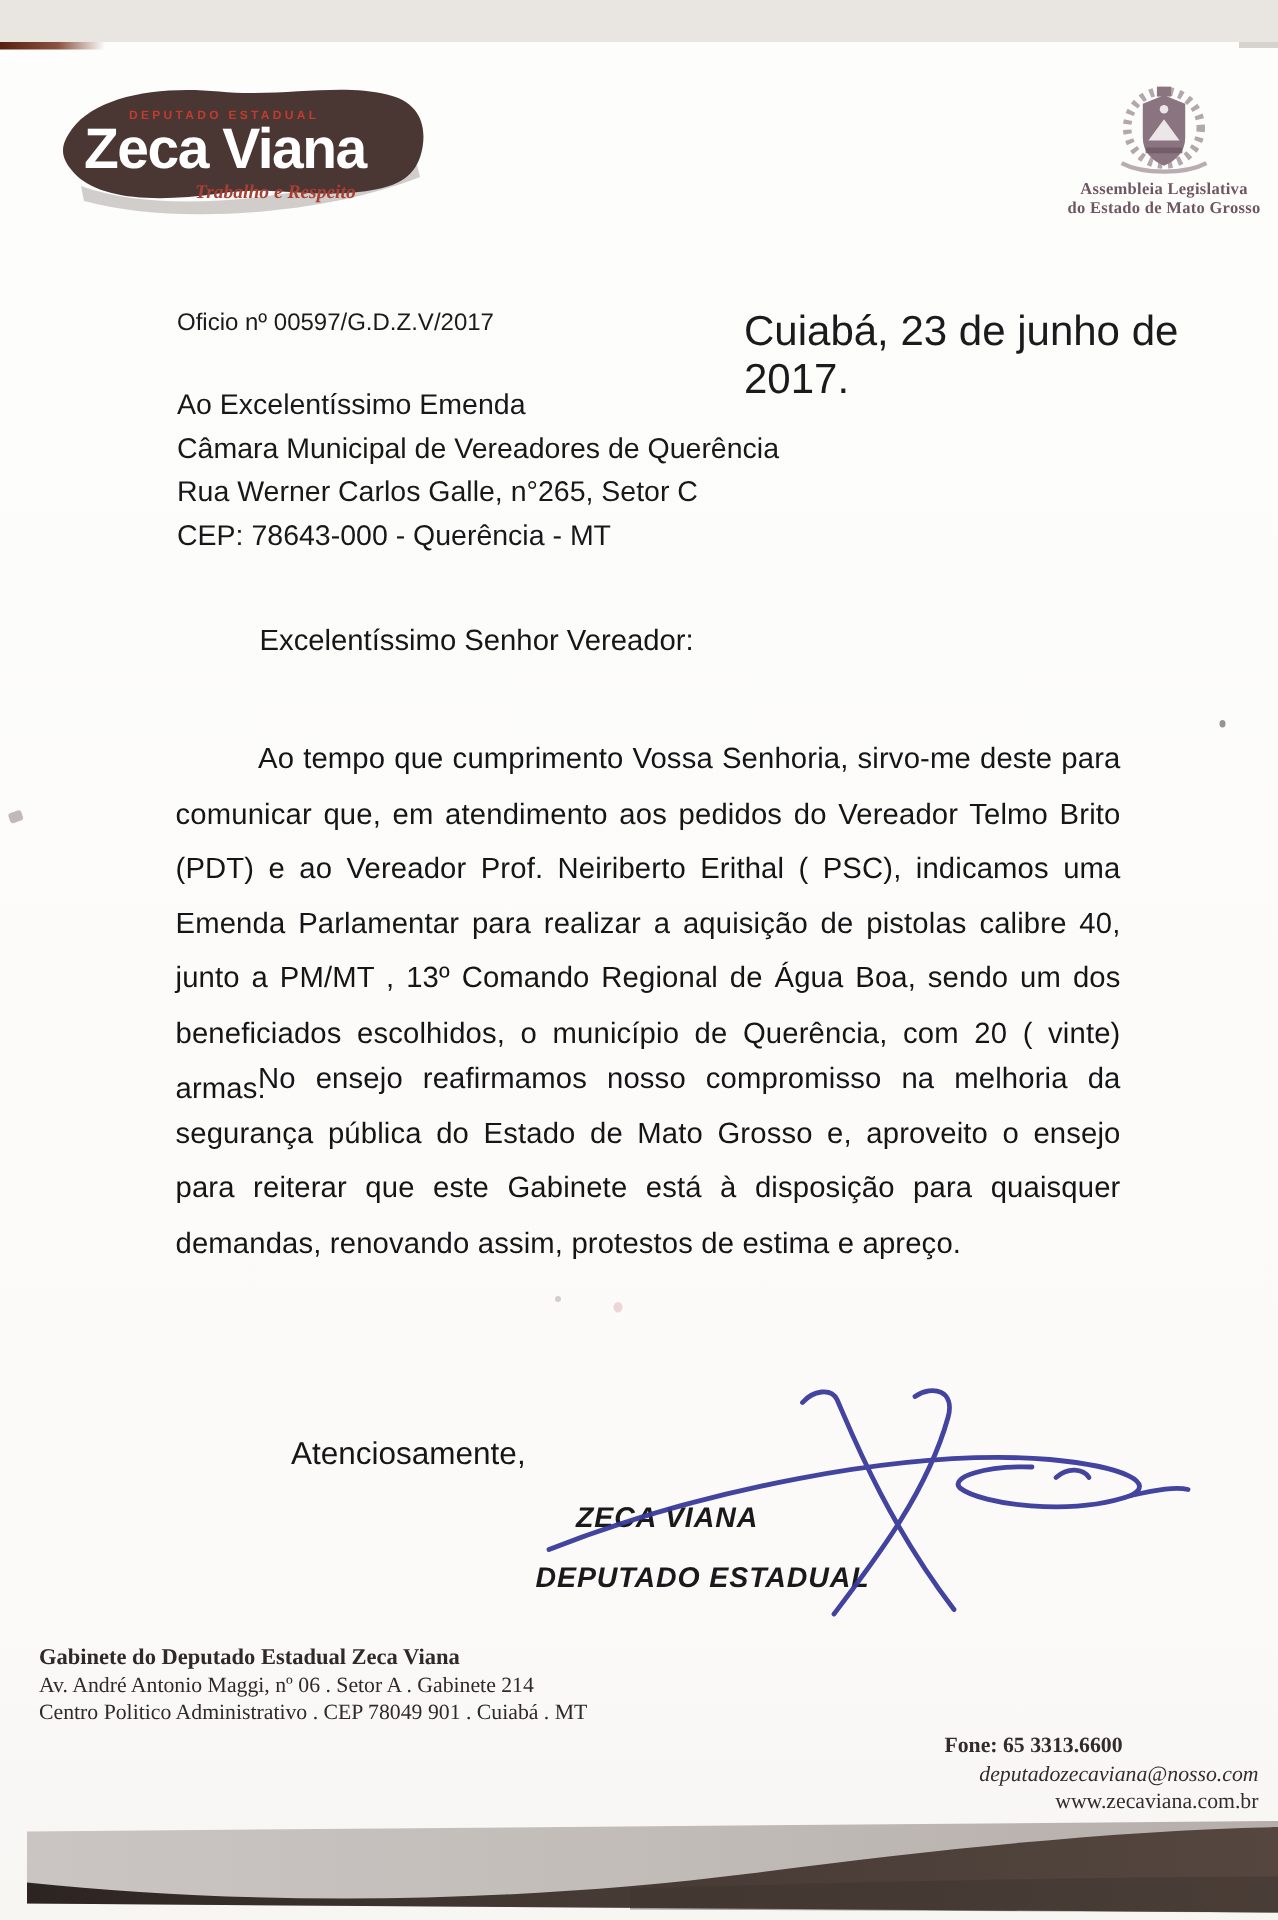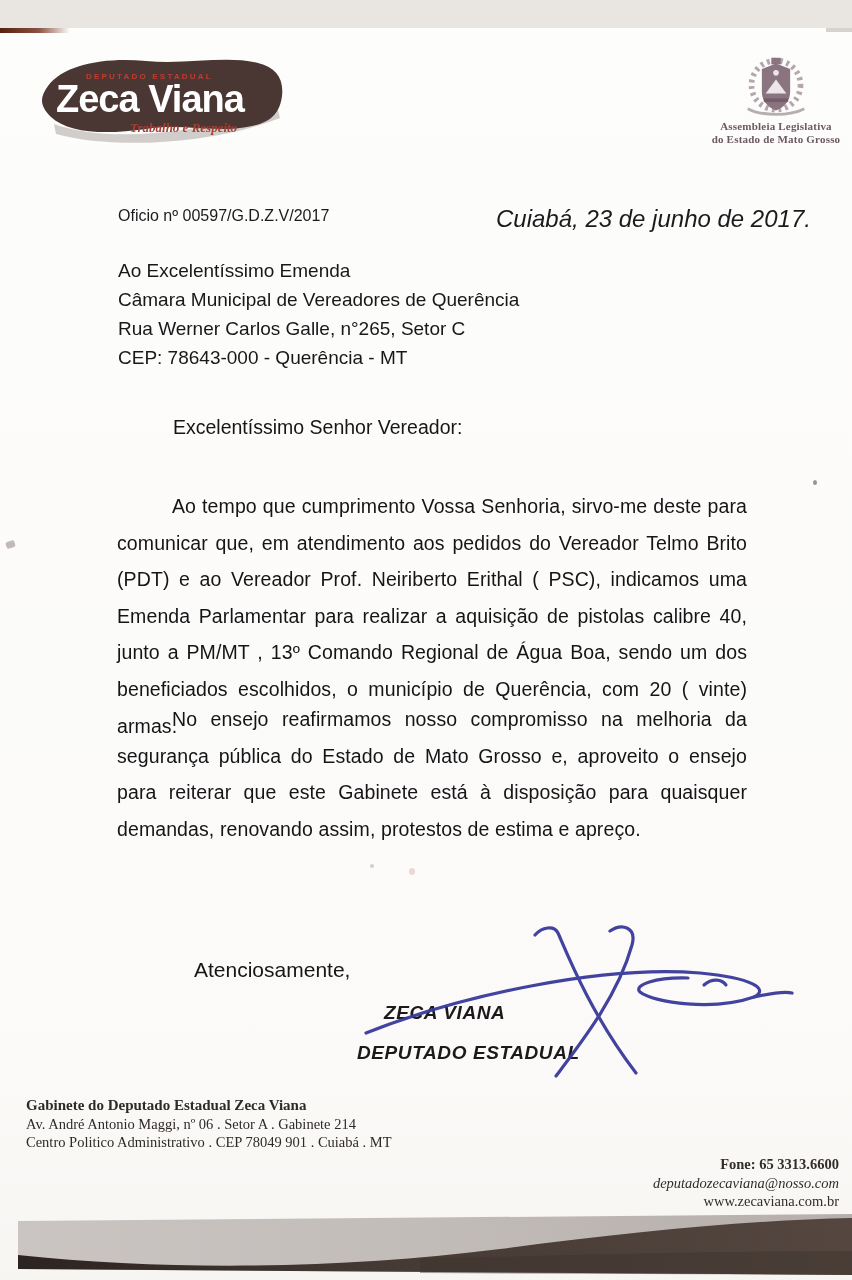--- a/index.html
+++ b/index.html
@@ -23,21 +23,21 @@
   #emblem-wrap{left:696px;top:26px;width:160px;text-align:center;}
   #emblem-svg{width:96px;height:66px;display:block;margin:0 auto;}
   .emblem-caption{
     font-family:"Liberation Serif", serif;
     font-size:11px;line-height:13px;color:#6d5762;
     font-weight:bold;letter-spacing:.2px;
   }
 
   
   .oficio{left:118px;top:179px;font-size:16px;color:#1b1b1d;}
-  .dateline{left:496px;top:177px;font-size:24px;color:#1b1b1d;font-style:italic;}
+  .dateline{left:496px;top:177px;font-size:28px;color:#1b1b1d;}
 
   
   #recipient{left:118px;top:228px;font-size:19px;line-height:29px;color:#18181a;}
   #recipient .bold{font-weight:bold;}
 
   
   .salutation{left:173px;top:388px;font-size:19.5px;color:#161618;}
   .para{
     left:117px;width:630px;
     font-size:19.5px;line-height:36.6px;
@@ -58,21 +58,21 @@
     left:26px;top:1068px;width:420px;
     font-family:"Liberation Serif", serif;color:#2e2a28;
     font-size:14.5px;line-height:18.5px;
   }
   #footer-left .f-title{font-weight:bold;font-size:15px;}
   #footer-right{
     right:13px;top:1127px;width:300px;text-align:right;
     font-family:"Liberation Serif", serif;color:#322d2b;
     font-size:14.5px;line-height:18.5px;
   }
-  #footer-right .f-phone{font-weight:bold;}
+  #footer-right .f-phone{font-weight:bold;text-align:center;}
   #footer-right .f-email{font-style:italic;}
 
   
   #band-svg{left:0;top:1183px;width:852px;height:72px;}
   #table-svg{left:0;top:1252px;width:852px;height:28px;}
   .corner-sliver-left{left:0;top:0;width:70px;height:5px;
     background:linear-gradient(90deg,#56200f 0%,#8a5240 55%,rgba(170,140,120,0) 100%);}
   .corner-sliver-right{right:0;top:0;width:26px;height:4px;background:#cfcac6;opacity:.85;}
   .speck{border-radius:50%;}
   #speck-1{left:6px;top:513px;width:9px;height:7px;background:rgba(90,60,60,.35);transform:rotate(-18deg);border-radius:2px;}

